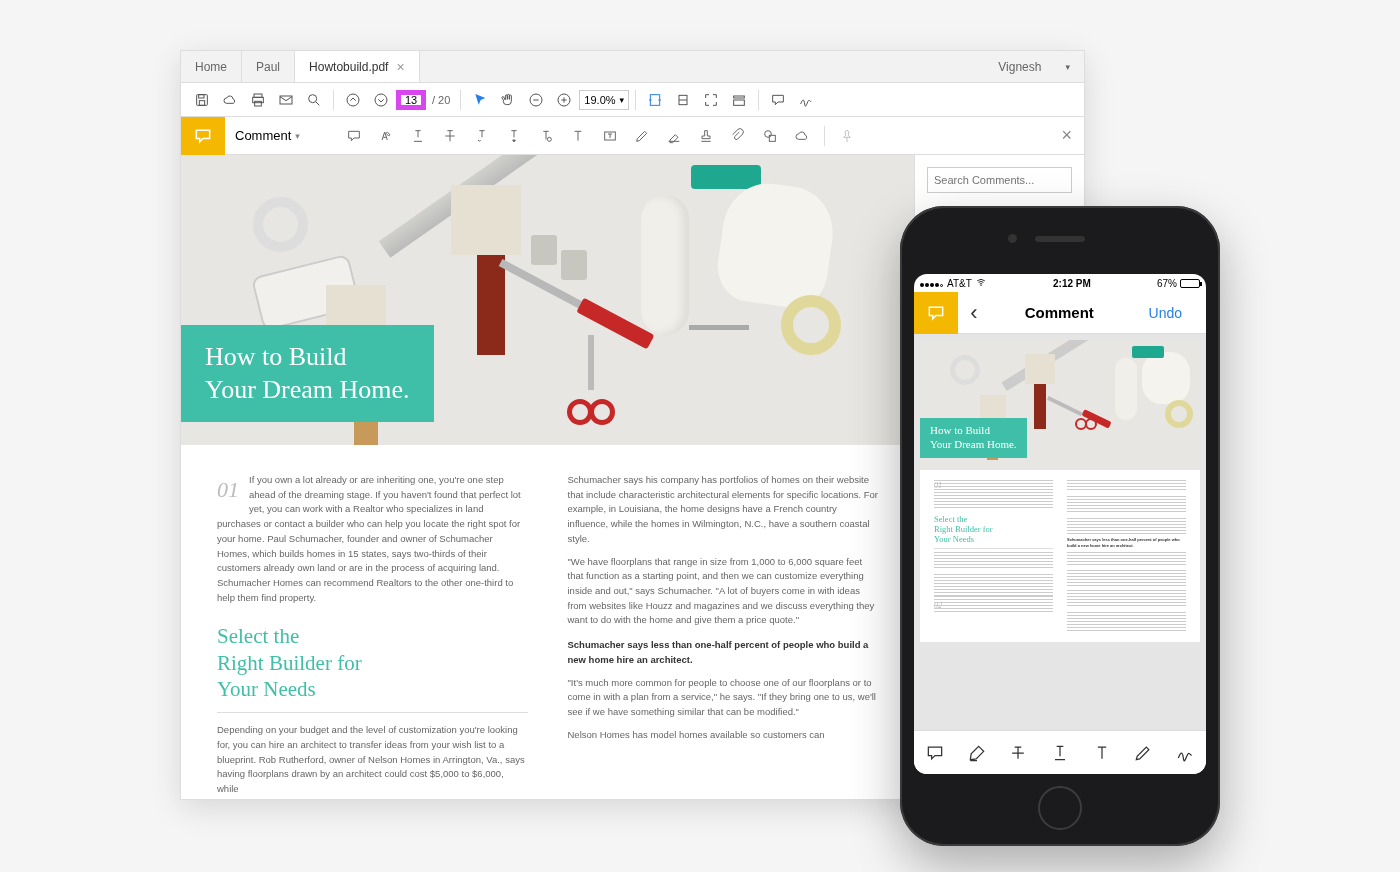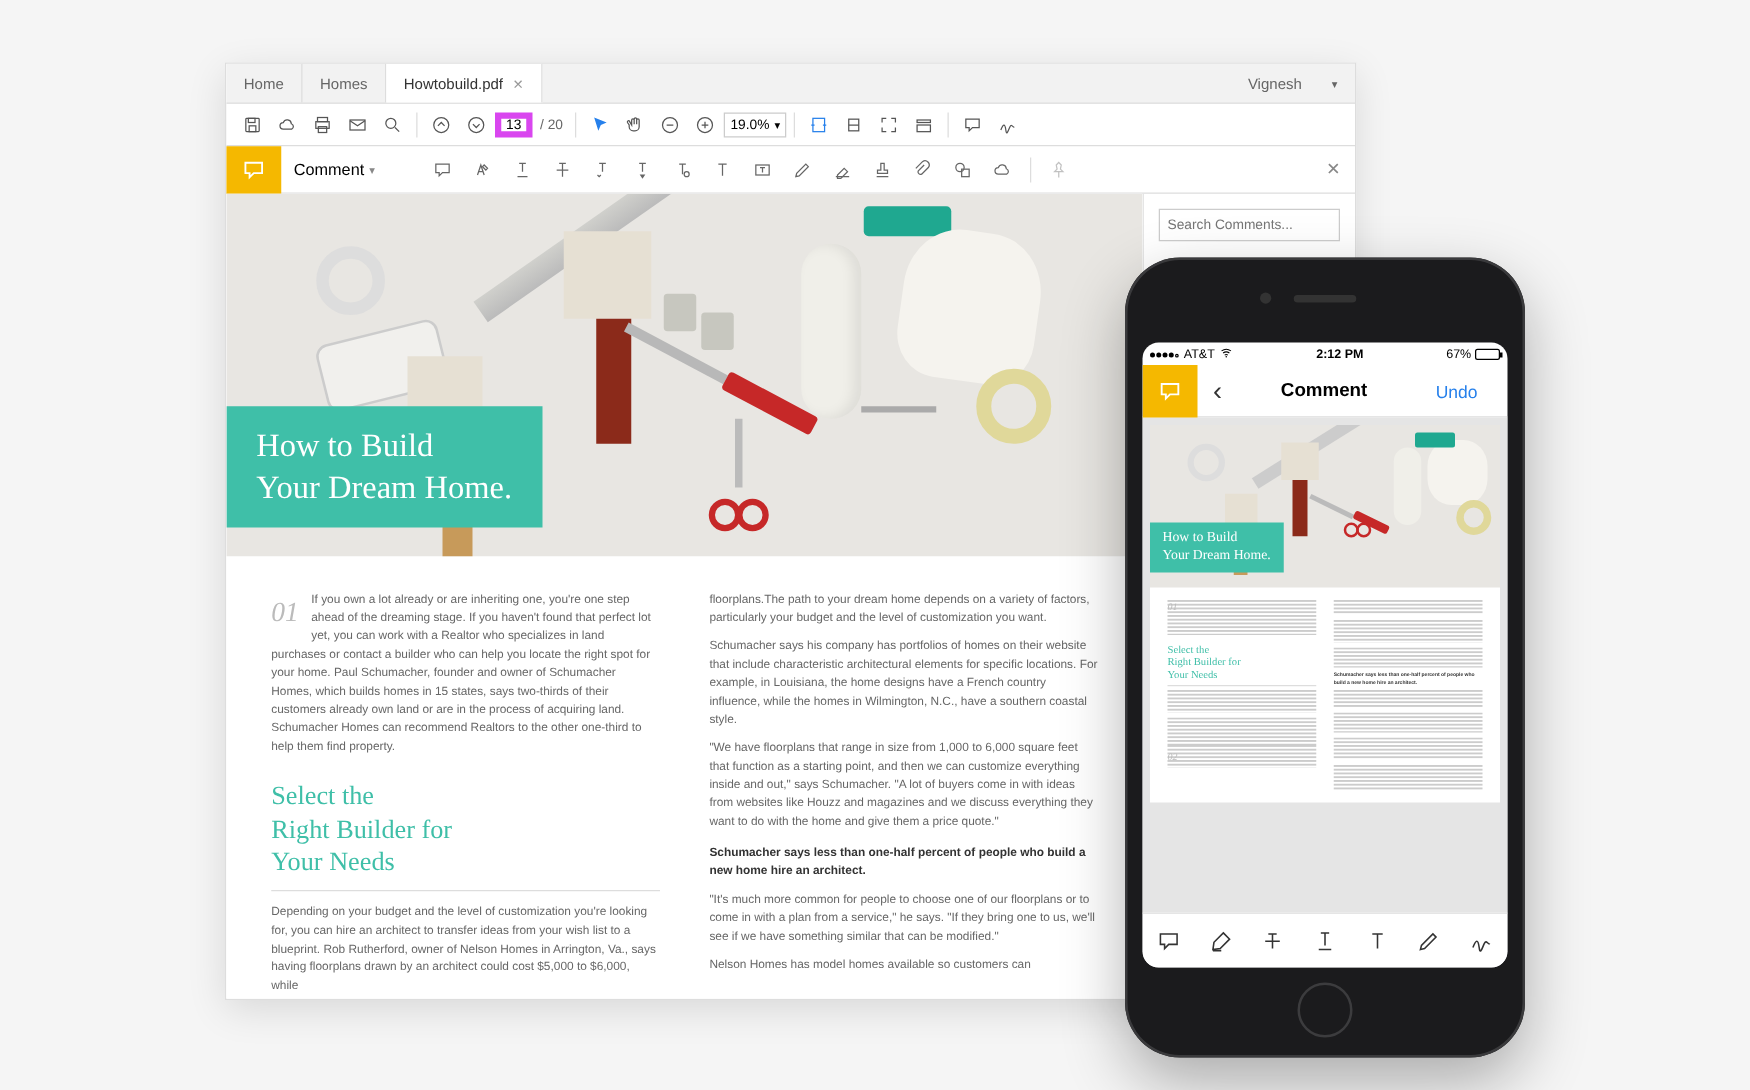--- a/index.html
+++ b/index.html
@@ -131,21 +131,21 @@
 </head>
 <body>
 
 <div class="desktop-window">
 
   <div class="tab-bar">
     <div class="tab">
         <span>Home</span>
       </div>
     <div class="tab">
-        <span>Homes</span>
+        <span>Paul</span>
       </div>
     <div class="tab active">
       <span>Howtobuild.pdf</span>
       <span class="tab-close">×</span>
     </div>
     <div class="tab-spacer"></div>
     <div class="user-label">
       <span>Vignesh</span>
       <span class="caret">▾</span>
     </div>
@@ -408,21 +408,20 @@
         <div class="col">
           <span class="num">01</span>
           <p>If you own a lot already or are inheriting one, you're one step ahead of the dreaming stage. If you haven't found that perfect lot yet, you can work with a Realtor who specializes in land purchases or contact a builder who can help you locate the right spot for your home. Paul Schumacher, founder and owner of Schumacher Homes, which builds homes in 15 states, says two-thirds of their customers already own land or are in the process of acquiring land. Schumacher Homes can recommend Realtors to the other one-third to help them find property.</p>
           <div class="subhead" style="white-space:pre-line">Select the
 Right Builder for
 Your Needs</div>
           <div class="rule"></div>
           <p>Depending on your budget and the level of customization you're looking for, you can hire an architect to transfer ideas from your wish list to a blueprint. Rob Rutherford, owner of Nelson Homes in Arrington, Va., says having floorplans drawn by an architect could cost $5,000 to $6,000, while</p>
         </div>
         <div class="col">
-          <p>floorplans.The path to your dream home depends on a variety of factors, particularly your budget and the level of customization you want.</p>
           <p>Schumacher says his company has portfolios of homes on their website that include characteristic architectural elements for specific locations. For example, in Louisiana, the home designs have a French country influence, while the homes in Wilmington, N.C., have a southern coastal style.</p>
           <p>"We have floorplans that range in size from 1,000 to 6,000 square feet that function as a starting point, and then we can customize everything inside and out," says Schumacher. "A lot of buyers come in with ideas from websites like Houzz and magazines and we discuss everything they want to do with the home and give them a price quote."</p>
           <p class="bold-p">Schumacher says less than one-half percent of people who build a new home hire an architect.</p>
           <p>"It's much more common for people to choose one of our floorplans or to come in with a plan from a service," he says. "If they bring one to us, we'll see if we have something similar that can be modified."</p>
           <p>Nelson Homes has model homes available so customers can</p>
         </div>
       </div>
       <div class="scroll-track">
           <div class="scroll-thumb"></div>
         </div>

